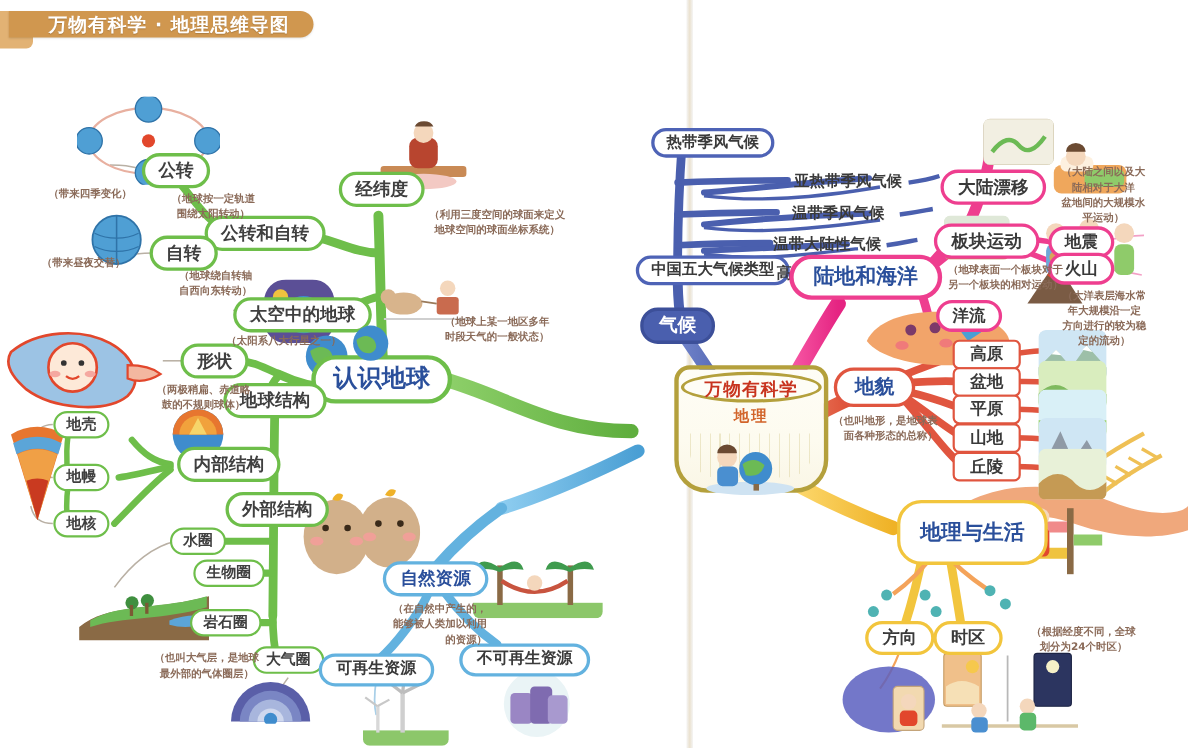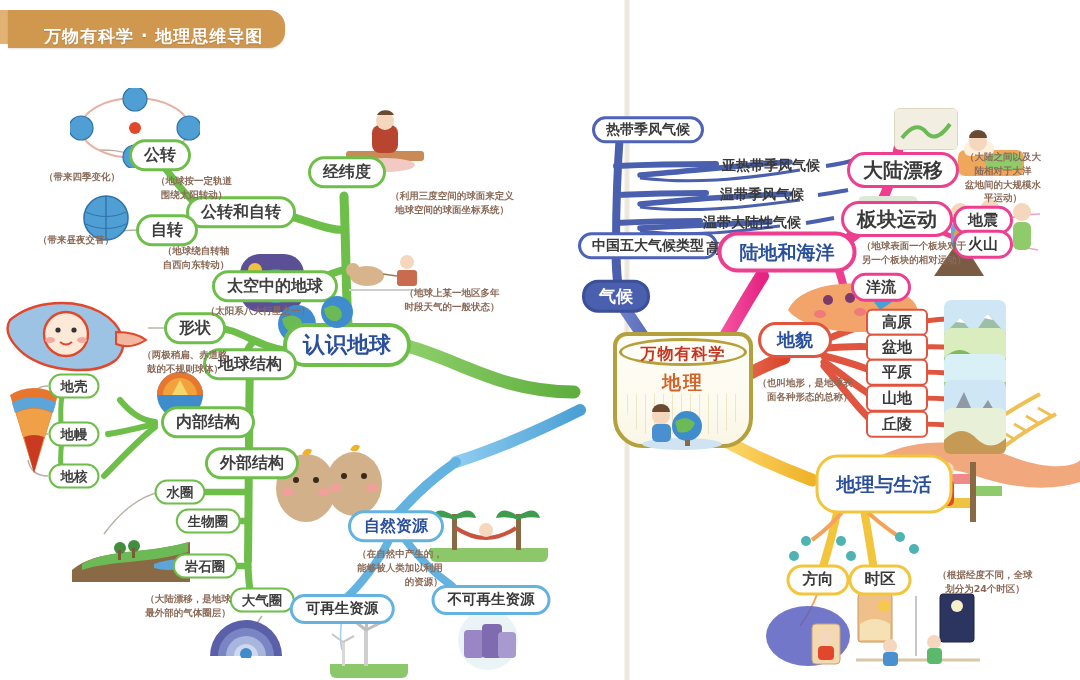--- a/index.html
+++ b/index.html
@@ -7,21 +7,21 @@
     width:1080px;height:680px;
     background:#ffffff;
     font-family:"DejaVu Sans","Liberation Sans",sans-serif;
     overflow:hidden;position:relative;
   }
   #stage{position:absolute;inset:0;width:1080px;height:680px;}
   
   .banner{
     position:absolute;left:8px;top:10px;
     height:24px;display:flex;align-items:center;
-    padding:14px 22px 0 36px;
+    padding:0 22px 0 36px;
     background:#d0974f;
     border-radius:0 16px 16px 0;
     box-shadow:0 1px 2px rgba(0,0,0,.12);
     z-index:40;
   }
   .banner .btxt{
     color:#ffffff;font-size:17px;font-weight:bold;letter-spacing:1px;
     white-space:nowrap;text-shadow:0 1px 1px rgba(0,0,0,.18);
   }
   .banner-notch{
@@ -54,21 +54,21 @@
     background:#4a5fae;border:3px solid #3c4f99;border-radius:16px;
     color:#fff;font-size:17px;padding:4px 14px;
   }
   .n-lblue{
     border:3px solid #63b2df;border-radius:16px;background:#fff;
     color:#2a4f9b;padding:4px 13px;font-size:16px;
   }
   .n-lblue.sub{color:#3a3a3a;font-size:14.5px;}
   .n-pink{
     border:3px solid #ee3e8f;border-radius:18px;background:#fff;
-    color:#3a3a3a;padding:4px 13px;font-size:20px;
+    color:#3a3a3a;padding:4px 13px;font-size:16px;
   }
   .n-pink.big{color:#2a4f9b;font-size:19px;padding:6px 18px;border-radius:26px;border-width:4px;}
   .n-pink.small{font-size:15px;padding:3px 12px;}
   .n-red{
     border:3px solid #e0553f;border-radius:16px;background:#fff;
     color:#3a3a3a;padding:3px 11px;font-size:15px;
   }
   .n-red.big{color:#2a4f9b;font-size:18px;padding:5px 16px;border-radius:24px;}
   .n-red.stack{border-radius:6px;border-width:2.5px;font-size:15px;padding:3px 14px;}
   .n-yellow{
@@ -96,21 +96,21 @@
   .stump .ring{
     position:absolute;left:6px;top:6px;right:6px;height:22px;
     border:3px solid #b4a03c;border-radius:50%;background:#fefdf6;
   }
   .stump .ctitle{
     position:absolute;left:0;right:0;top:12px;text-align:center;
     color:#c8341f;font-size:16px;font-weight:bold;letter-spacing:1px;
   }
   .stump .csub{
     position:absolute;left:0;right:0;top:38px;text-align:center;
-    color:#d2642a;font-size:19px;font-weight:bold;letter-spacing:2px;
+    color:#d2642a;font-size:14px;font-weight:bold;letter-spacing:2px;
   }
   .stump .grain{
     position:absolute;left:14px;top:62px;right:14px;bottom:14px;
     background:repeating-linear-gradient(90deg,rgba(180,160,60,.22) 0 1px,transparent 1px 9px);
     border-radius:0 0 24px 24px;
   }
   
   .pic{position:absolute;z-index:15;border-radius:6px;overflow:hidden;}
   .divider{
     position:absolute;left:624px;top:0;width:6px;height:680px;
@@ -544,34 +544,34 @@
   </div>
   <div class="node n-green small" style="left:208px;top:521px;">
     <span>生物圈</span>
   </div>
   <div class="node n-green small" style="left:205px;top:566px;">
     <span>岩石圈</span>
   </div>
   <div class="node n-green small" style="left:262px;top:600px;">
     <span>大气圈</span>
   </div>
-  <div class="anno" style="left:188px;top:606px;">（大陆漂移，是地球
+  <div class="anno" style="left:188px;top:606px;">（也叫大气层，是地球
 最外部的气体圈层）</div>
 
   
   <div class="node n-lblue" style="left:396px;top:526px;">
     <span>自然资源</span>
   </div>
   <div class="anno left" style="left:400px;top:568px;">（在自然中产生的，
 能够被人类加以利用
 的资源）</div>
   <div class="node n-lblue sub" style="left:342px;top:609px;">
     <span>可再生资源</span>
   </div>
-  <div class="node n-lblue sub" style="left:491px;top:600px;">
+  <div class="node n-lblue sub" style="left:477px;top:600px;">
     <span>不可再生资源</span>
   </div>
 
   
   <div class="node n-bluefill" style="left:616px;top:296px;">
     <span>气候</span>
   </div>
   <div class="node n-blue" style="left:648px;top:246px;">
     <span>中国五大气候类型</span>
   </div>
@@ -618,33 +618,35 @@
 另一个板块的相对运动）</div>
   <div class="node n-pink small" style="left:983px;top:220px;">
     <span>地震</span>
   </div>
   <div class="node n-pink small" style="left:983px;top:244px;">
     <span>火山</span>
   </div>
   <div class="node n-pink small" style="left:881px;top:287px;">
     <span>洋流</span>
   </div>
+  <div class="anno" style="left:1004px;top:290px;">（大洋表层海水常年大规模沿一定
+方向进行的较为稳定的流动）</div>
 
   
   <svg class="worm" style="left:780px;top:268px;width:150px;height:70px;" viewBox="0 0 150 70">
     <path d="M8,42 C20,16 70,10 108,20 C138,28 146,46 128,56 C96,70 26,66 8,42z" fill="#f2a46a"></path>
     <circle cx="48" cy="32" r="5" fill="#7b3a6a"></circle>
       <circle cx="70" cy="30" r="5" fill="#7b3a6a"></circle>
     <ellipse cx="40" cy="46" rx="6" ry="4" fill="#f07a7a"></ellipse>
       <ellipse cx="80" cy="44" rx="6" ry="4" fill="#f07a7a"></ellipse>
     <path d="M100,26 l12,8 l-12,8 l-6,-8z" fill="#4a9fd4"></path>
   </svg>
 
   
-  <div class="node n-red big" style="left:795px;top:340px;align-items:flex-end;">
+  <div class="node n-red big" style="left:795px;top:352px;align-items:flex-end;">
     <span>地貌</span>
   </div>
   <div class="anno left" style="left:805px;top:390px;">（也叫地形，是地球表
 面各种形态的总称）</div>
   <div class="node n-red stack" style="left:897px;top:322px;">
     <span>高原</span>
   </div>
   <div class="node n-red stack" style="left:897px;top:347px;">
     <span>盆地</span>
   </div>

